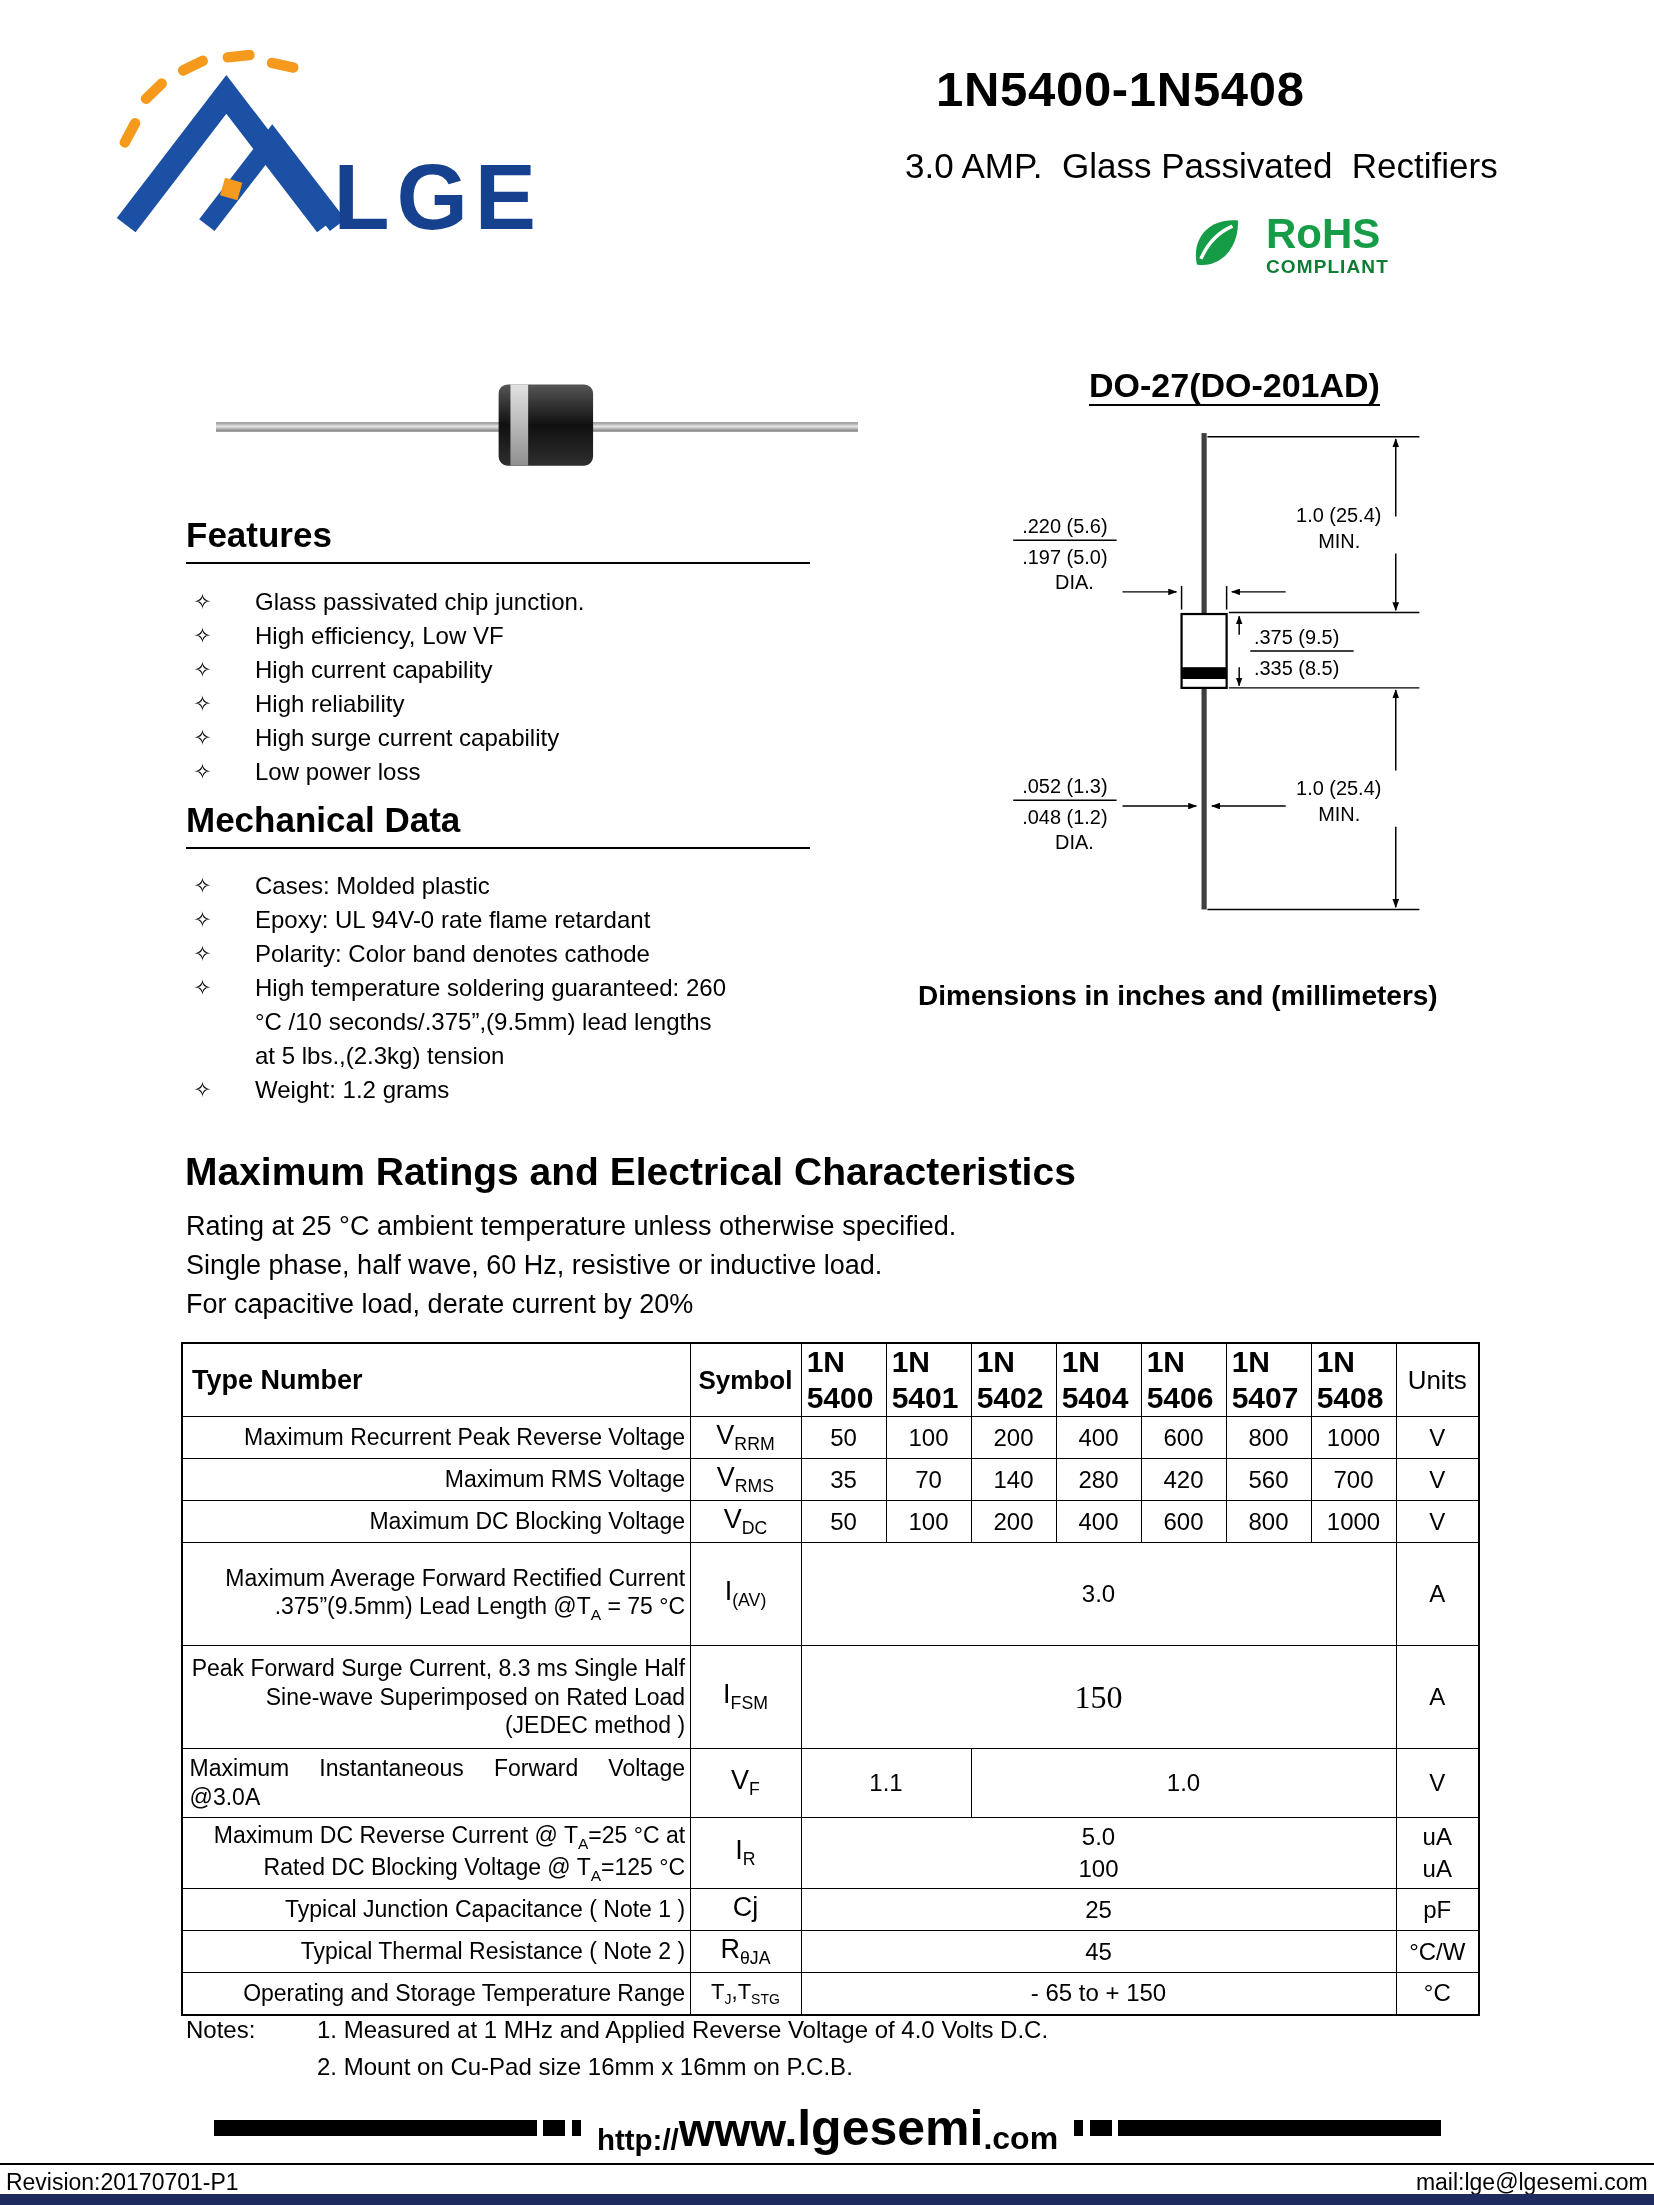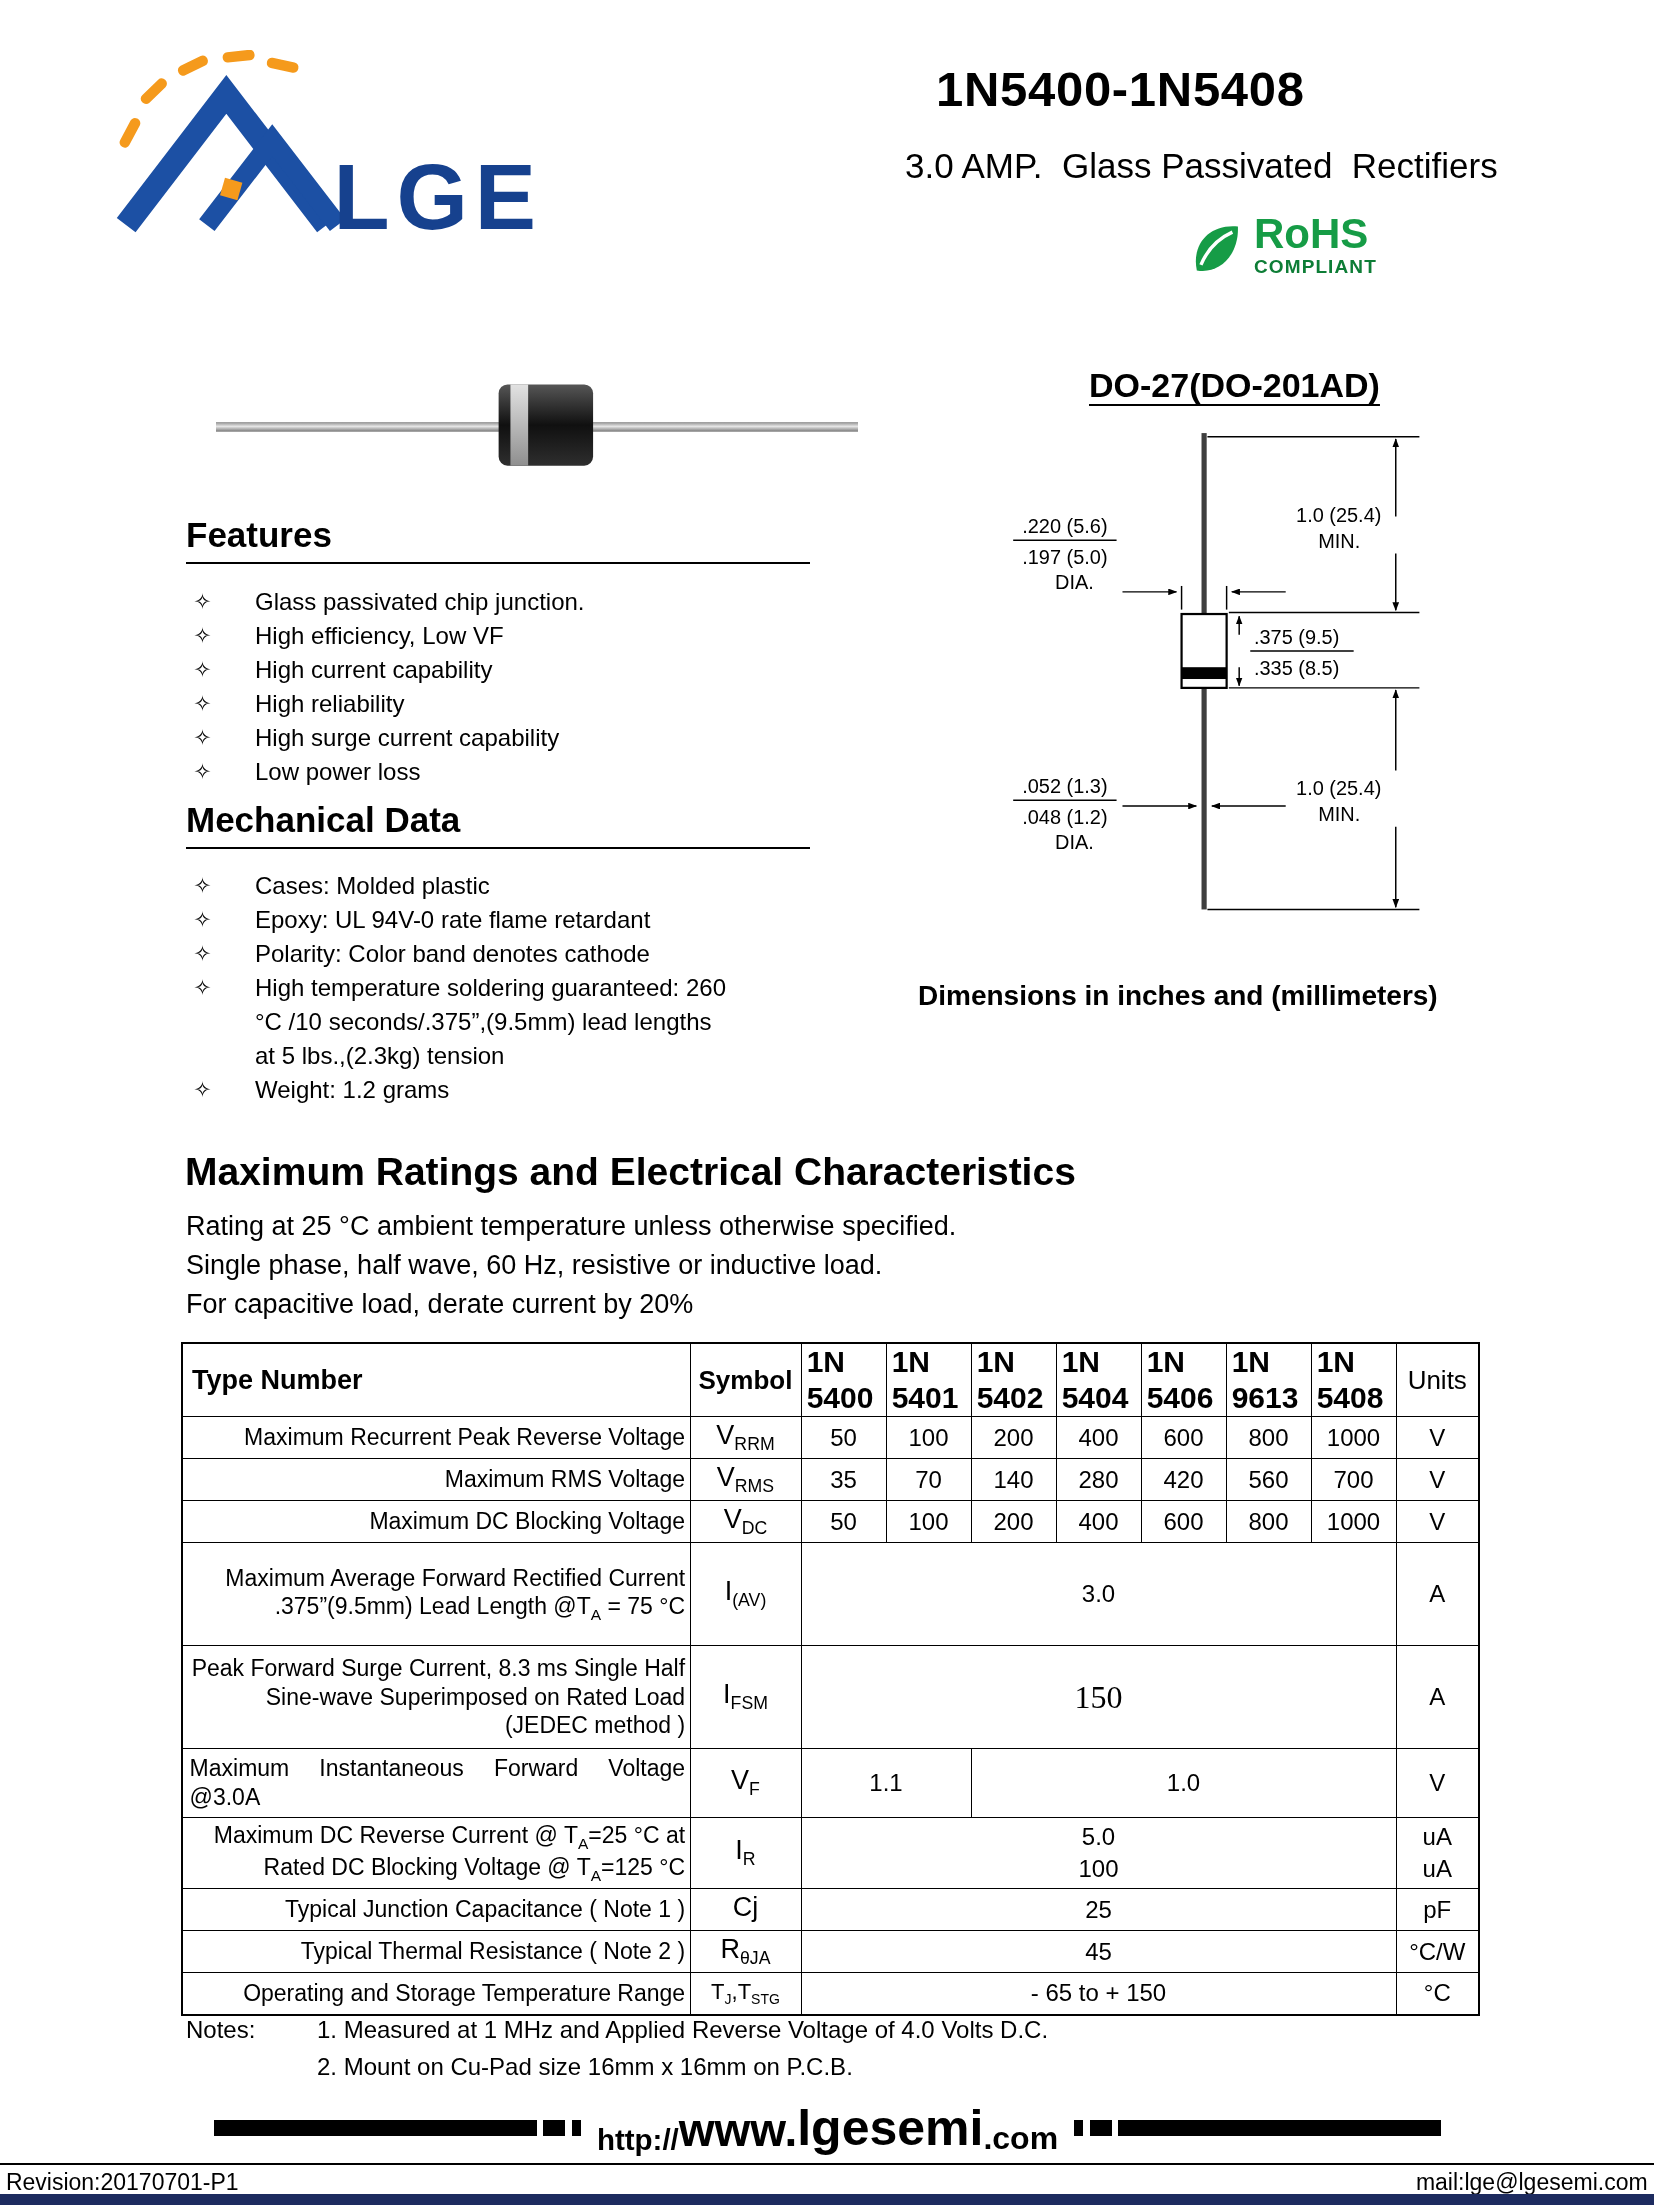--- a/index.html
+++ b/index.html
@@ -5,21 +5,21 @@
   *{margin:0;padding:0;box-sizing:border-box}
   html,body{background:#fff}
   body{font-family:"Liberation Sans",sans-serif;color:#000}
   .page{position:relative;width:1655px;height:2205px;background:#fff;overflow:hidden}
   .abs{position:absolute}
 
   
   .logo{left:90px;top:50px}
   .doc-title{left:936px;top:61px;font-size:49px;font-weight:bold;letter-spacing:0.7px}
   .doc-subtitle{left:905px;top:146px;font-size:35px;white-space:pre}
-  .rohs{left:1190px;top:213px;display:flex;align-items:flex-end;gap:12px}
+  .rohs{left:1190px;top:213px;display:flex;align-items:flex-start;gap:24px}
   .leaf{width:52px;height:59px}
   .rohs-title{font-size:42px;font-weight:bold;color:#169c46;line-height:1.02}
   .rohs-sub{font-size:19px;font-weight:bold;color:#0d7d36;letter-spacing:1.1px}
 
   
   .diode-photo{left:216px;top:380px}
   .pkg-title{left:1089px;top:366px;font-size:34px;font-weight:bold;text-decoration:underline;text-underline-offset:6.6px;text-decoration-thickness:2.2px}
   .pkg-svg{left:982px;top:422px}
   .pkg-svg text{font-size:27px;fill:#000;font-family:"Liberation Sans",sans-serif}
   .dim-caption{left:918px;top:980px;font-size:28px;font-weight:bold}
@@ -281,21 +281,21 @@
       <td class="h-part">
             <div>1N</div>
             <div>5404</div>
           </td>
       <td class="h-part">
             <div>1N</div>
             <div>5406</div>
           </td>
       <td class="h-part">
             <div>1N</div>
-            <div>9613</div>
+            <div>5407</div>
           </td>
       <td class="h-part">
             <div>1N</div>
             <div>5408</div>
           </td>
       <td class="h-units">Units</td>
     </tr>
     <tr class="r57">
       <td class="lbl">Maximum Recurrent Peak Reverse Voltage</td>
       <td class="sym"><span>V</span><sub>RRM</sub></td>

